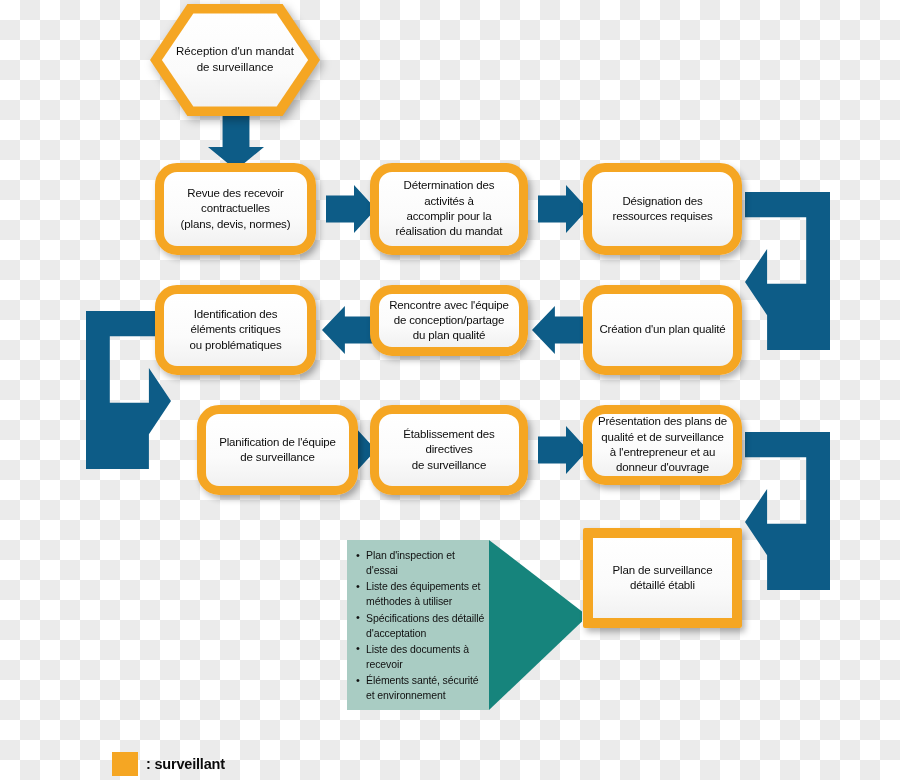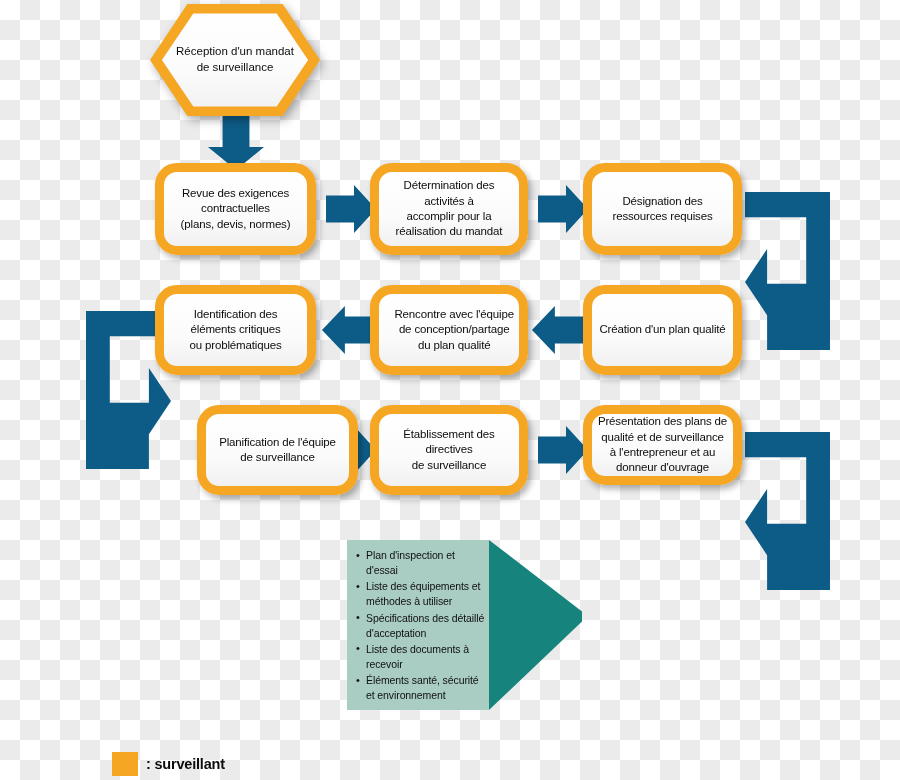--- a/index.html
+++ b/index.html
@@ -180,21 +180,21 @@
   <div id="hex">
     <div class="outer"></div>
     <div class="inner"></div>
     <div class="hextxt">Réception d'un mandat
 de surveillance</div>
   </div>
 
   <div class="arrow-d" style="left:208px; top:115px; width:56px; height:55px;"></div>
 
   <div class="node" style="left:155px; top:163px; width:161px; height:92px;">
-    <div class="txt">Revue des exigences
+    <div class="txt">Revue des recevoir
 contractuelles
 (plans, devis, normes)</div>
   </div>
 
   <div class="arrow-r" style="left:326px; top:185px; width:50px; height:48px;"></div>
 
   <div class="node" style="left:370px; top:163px; width:158px; height:92px;">
     <div class="txt">Détermination des
 activités à
 accomplir pour la
@@ -212,21 +212,21 @@
               clip-path: polygon(0% 0%, 100% 0%, 100% 100%, 26% 100%, 26% 78%, 0% 57%, 26% 36%, 26% 58%, 72% 58%, 72% 16%, 0% 16%);"></div>
 
   <div class="node" style="left:155px; top:285px; width:161px; height:90px;">
     <div class="txt">Identification des
 éléments critiques
 ou problématiques</div>
   </div>
 
   <div class="arrow-l" style="left:322px; top:306px; width:52px; height:48px;"></div>
 
-  <div class="node" style="left:370px; top:285px; width:158px; height:90px;justify-content:flex-end;">
+  <div class="node" style="left:370px; top:285px; width:158px; height:71px;">
     <div class="txt">Rencontre avec l'équipe
 de conception/partage
 du plan qualité</div>
   </div>
 
   <div class="arrow-l" style="left:532px; top:306px; width:52px; height:48px;"></div>
 
   <div class="node" style="left:583px; top:285px; width:159px; height:90px;">
     <div class="txt">Création d'un plan qualité</div>
   </div>
@@ -252,20 +252,24 @@
   <div class="node" style="left:583px; top:405px; width:159px; height:80px;">
     <div class="txt">Présentation des plans de
 qualité et de surveillance
 à l'entrepreneur et au
 donneur d'ouvrage</div>
   </div>
 
   <div class="elbow-right" style="left:745px; top:432px; width:85px; height:158px;
               clip-path: polygon(0% 0%, 100% 0%, 100% 100%, 26% 100%, 26% 78%, 0% 57%, 26% 36%, 26% 58%, 72% 58%, 72% 16%, 0% 16%);"></div>
 
+  <div class="node square" style="left:583px; top:528px; width:159px; height:100px;">
+    <div class="txt">Plan de surveillance
+détaillé établi</div>
+  </div>
 
   <div id="callout-wrap">
     <div id="callout-box" style="left:0; top:0;"></div>
     <div id="callout-tri"></div>
     <div id="callout-list">
       <div class="li">Plan d'inspection et d'essai</div>
       <div class="li">Liste des équipements et méthodes à utiliser</div>
       <div class="li">Spécifications des détaillé d'acceptation</div>
       <div class="li">Liste des documents à recevoir</div>
       <div class="li">Éléments santé, sécurité et environnement</div>

